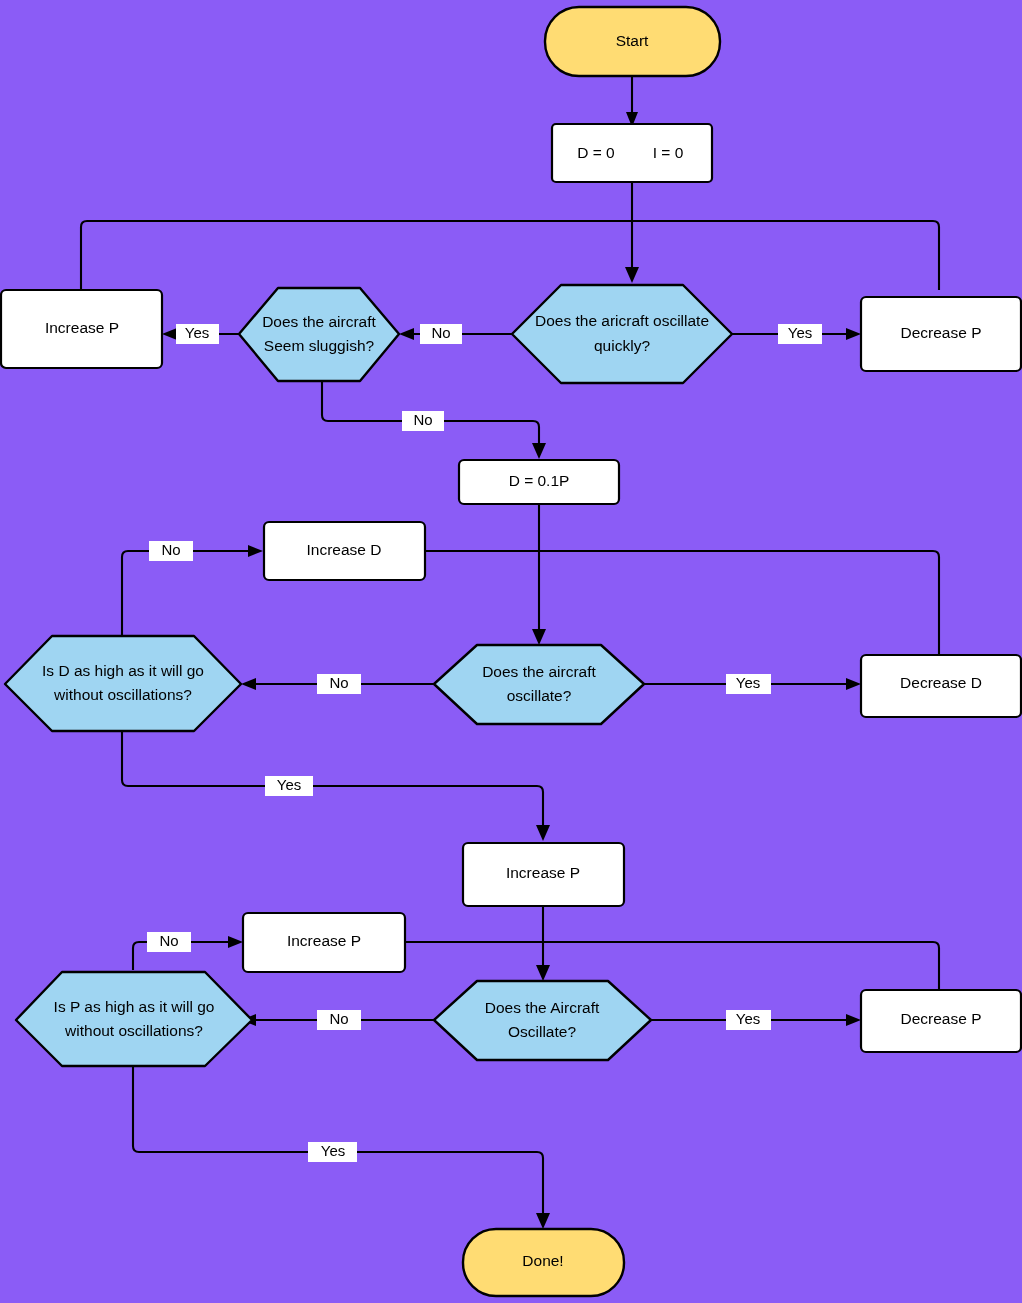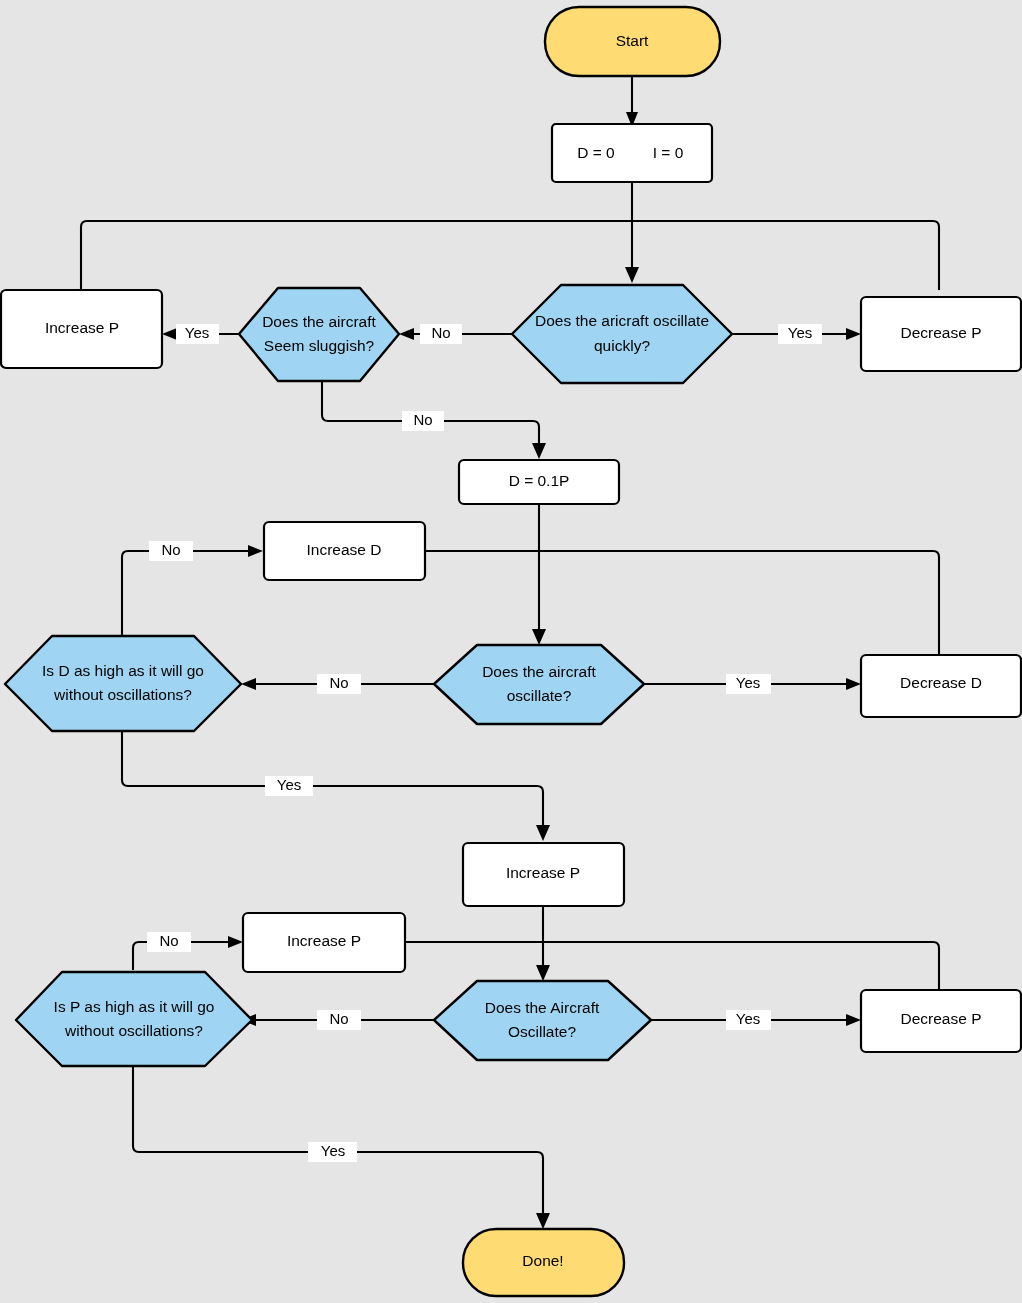--- a/index.html
+++ b/index.html
@@ -8,21 +8,21 @@
     padding: 0;
     background: #ffffff;
   }
   body {
     font-family: "Liberation Sans", sans-serif;
   }
   #diagram-root {
     position: relative;
     width: 1022px;
     height: 1303px;
-    background: #e5e5e5;
+    background: #8b5cf6;
     overflow: hidden;
   }
   svg#flow-svg {
     position: absolute;
     top: 0;
     left: 0;
     width: 1022px;
     height: 1303px;
     display: block;
   }

